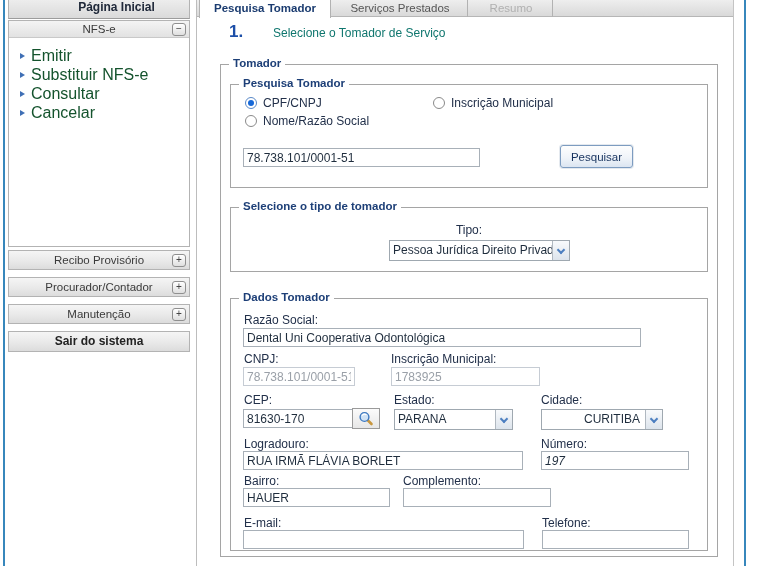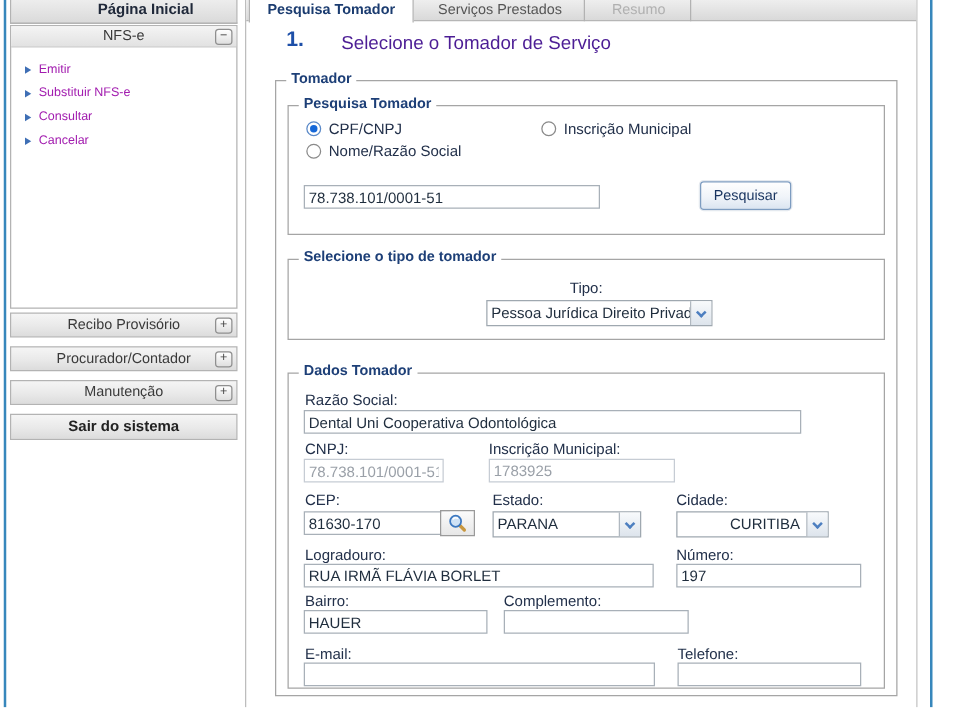--- a/index.html
+++ b/index.html
@@ -38,21 +38,21 @@
     font-size:10px; line-height:10px; text-align:center; color:#444; cursor:pointer;
   }
   .acc-btn { top:3px; }
   #nfse-menu { padding-top:8px; }
   .menu-item { display:flex; align-items:center; height:19px; padding-left:11px; cursor:pointer; }
   .tri {
     width:0; height:0; border-left:5px solid #3f6fb5;
     border-top:3.5px solid transparent; border-bottom:3.5px solid transparent;
     margin-right:6px;
   }
-  .menu-item span.lbl { color:#a21caf; font-size:10px; }
+  .menu-item span.lbl { color:#14532d; font-size:16px; }
   #acc-1 { top:250px; } #acc-2 { top:277px; } #acc-3 { top:304px; }
   #logout-bar { top:331px; height:21px; font-weight:bold; color:#222; font-size:12px; line-height:19px; }
 
   
   #main-panel {
     position:absolute; left:196px; top:0; width:538px; height:566px;
     background:#fff; border-left:1px solid #bdbdbd; border-right:1px solid #c4c4c4;
   }
   #tab-strip {
     position:absolute; left:0; top:0; width:536px; height:17px;
@@ -62,21 +62,21 @@
   .tab {
     height:17px; text-align:center; font-size:11.5px; line-height:17px;
     border-right:1px solid #b2b2b2; cursor:pointer; overflow:hidden;
   }
   #tab-0 { margin-left:2px; width:132px; background:#fff; border-left:1px solid #b2b2b2;
     font-weight:bold; color:#1b3c70; height:18px; }
   #tab-1 { margin-left:2px; width:135px; color:#555; }
   #tab-2 { margin-left:2px; width:83px; color:#b0b0b0; cursor:default; }
 
   #step-number { position:absolute; left:229px; top:22px; font-size:17px; font-weight:bold; color:#1d4fa8; }
-  #step-title  { position:absolute; left:273px; top:26px; font-size:15px; color:#4c1d95; }
+  #step-title  { position:absolute; left:273px; top:26px; font-size:12px; color:#0f766e; }
 
   
   .fs { position:absolute; border:1px solid #a5a5a5; background:transparent; }
   .fs-legend {
     position:absolute; top:-8px; left:8px; background:#fff; padding:0 4px;
     font-weight:bold; font-size:11.5px; color:#1d3f77; white-space:nowrap;
   }
   #fs-tomador  { left:220px; top:64px;  width:498px; height:493px; }
   #fs-pesquisa { left:230px; top:84px;  width:478px; height:104px; background:#fff; }
   #fs-tipo     { left:230px; top:207px; width:478px; height:65px;  background:#fff; }
@@ -266,21 +266,21 @@
     <div class="ddl" style="left:310px; top:110px; width:122px;padding-left:39px;">
       <span class="ddl-text">CURITIBA</span>
       <span class="ddl-btn">
           <span class="chev"></span>
         </span>
     </div>
 
     <div class="f-label" style="left:13px; top:138px;">Logradouro:</div>
     <div class="f-label" style="left:310px; top:138px;text-align:right;">Número:</div>
     <input class="f-input" style="left: 12px; top: 152px; width: 280px;" value="RUA IRMÃ FLÁVIA BORLET">
-    <input class="f-input" style="left: 310px; top: 152px; width: 148px;" value="197">
+    <input class="f-input" style="left: 310px; top: 152px; width: 148px; font-style: italic;" value="197">
 
     <div class="f-label" style="left:13px; top:175px;">Bairro:</div>
     <div class="f-label" style="left:172px; top:175px;">Complemento:</div>
     <input class="f-input" style="left: 12px; top: 189px; width: 147px;" value="HAUER">
     <input class="f-input" style="left: 172px; top: 189px; width: 148px;" value="">
 
     <div class="f-label" style="left:13px; top:217px;">E-mail:</div>
     <div class="f-label" style="left:311px; top:217px;">Telefone:</div>
     <input class="f-input" style="left: 12px; top: 231px; width: 281px;" value="">
     <input class="f-input" style="left: 311px; top: 231px; width: 147px;" value="">

